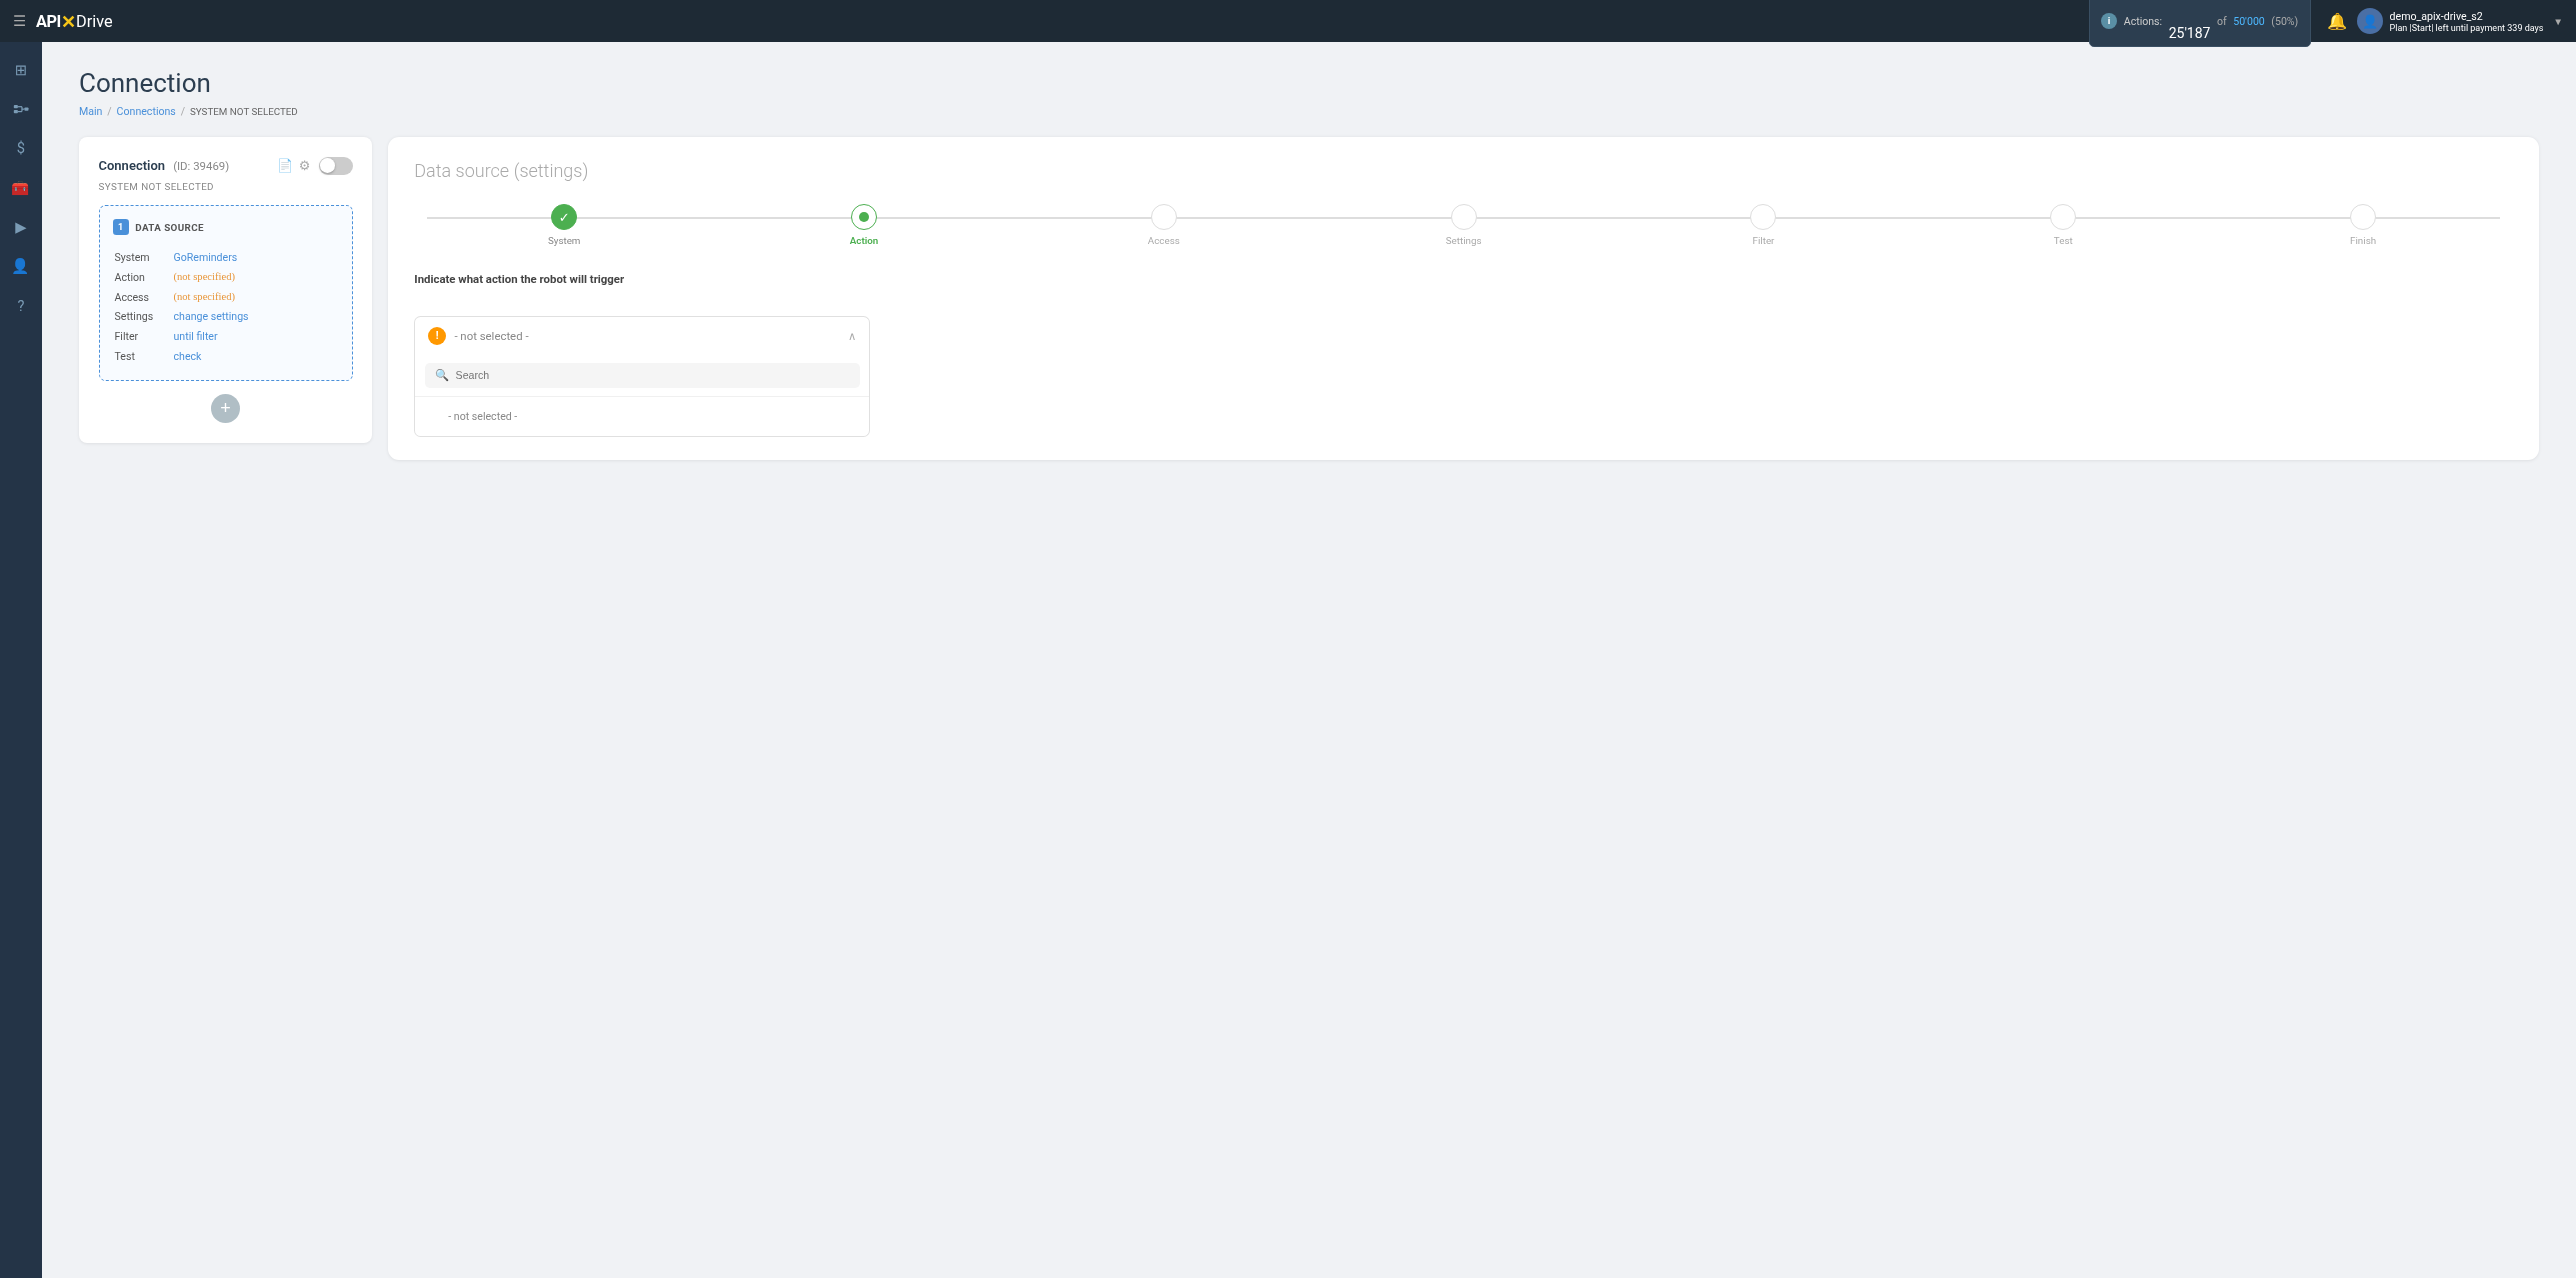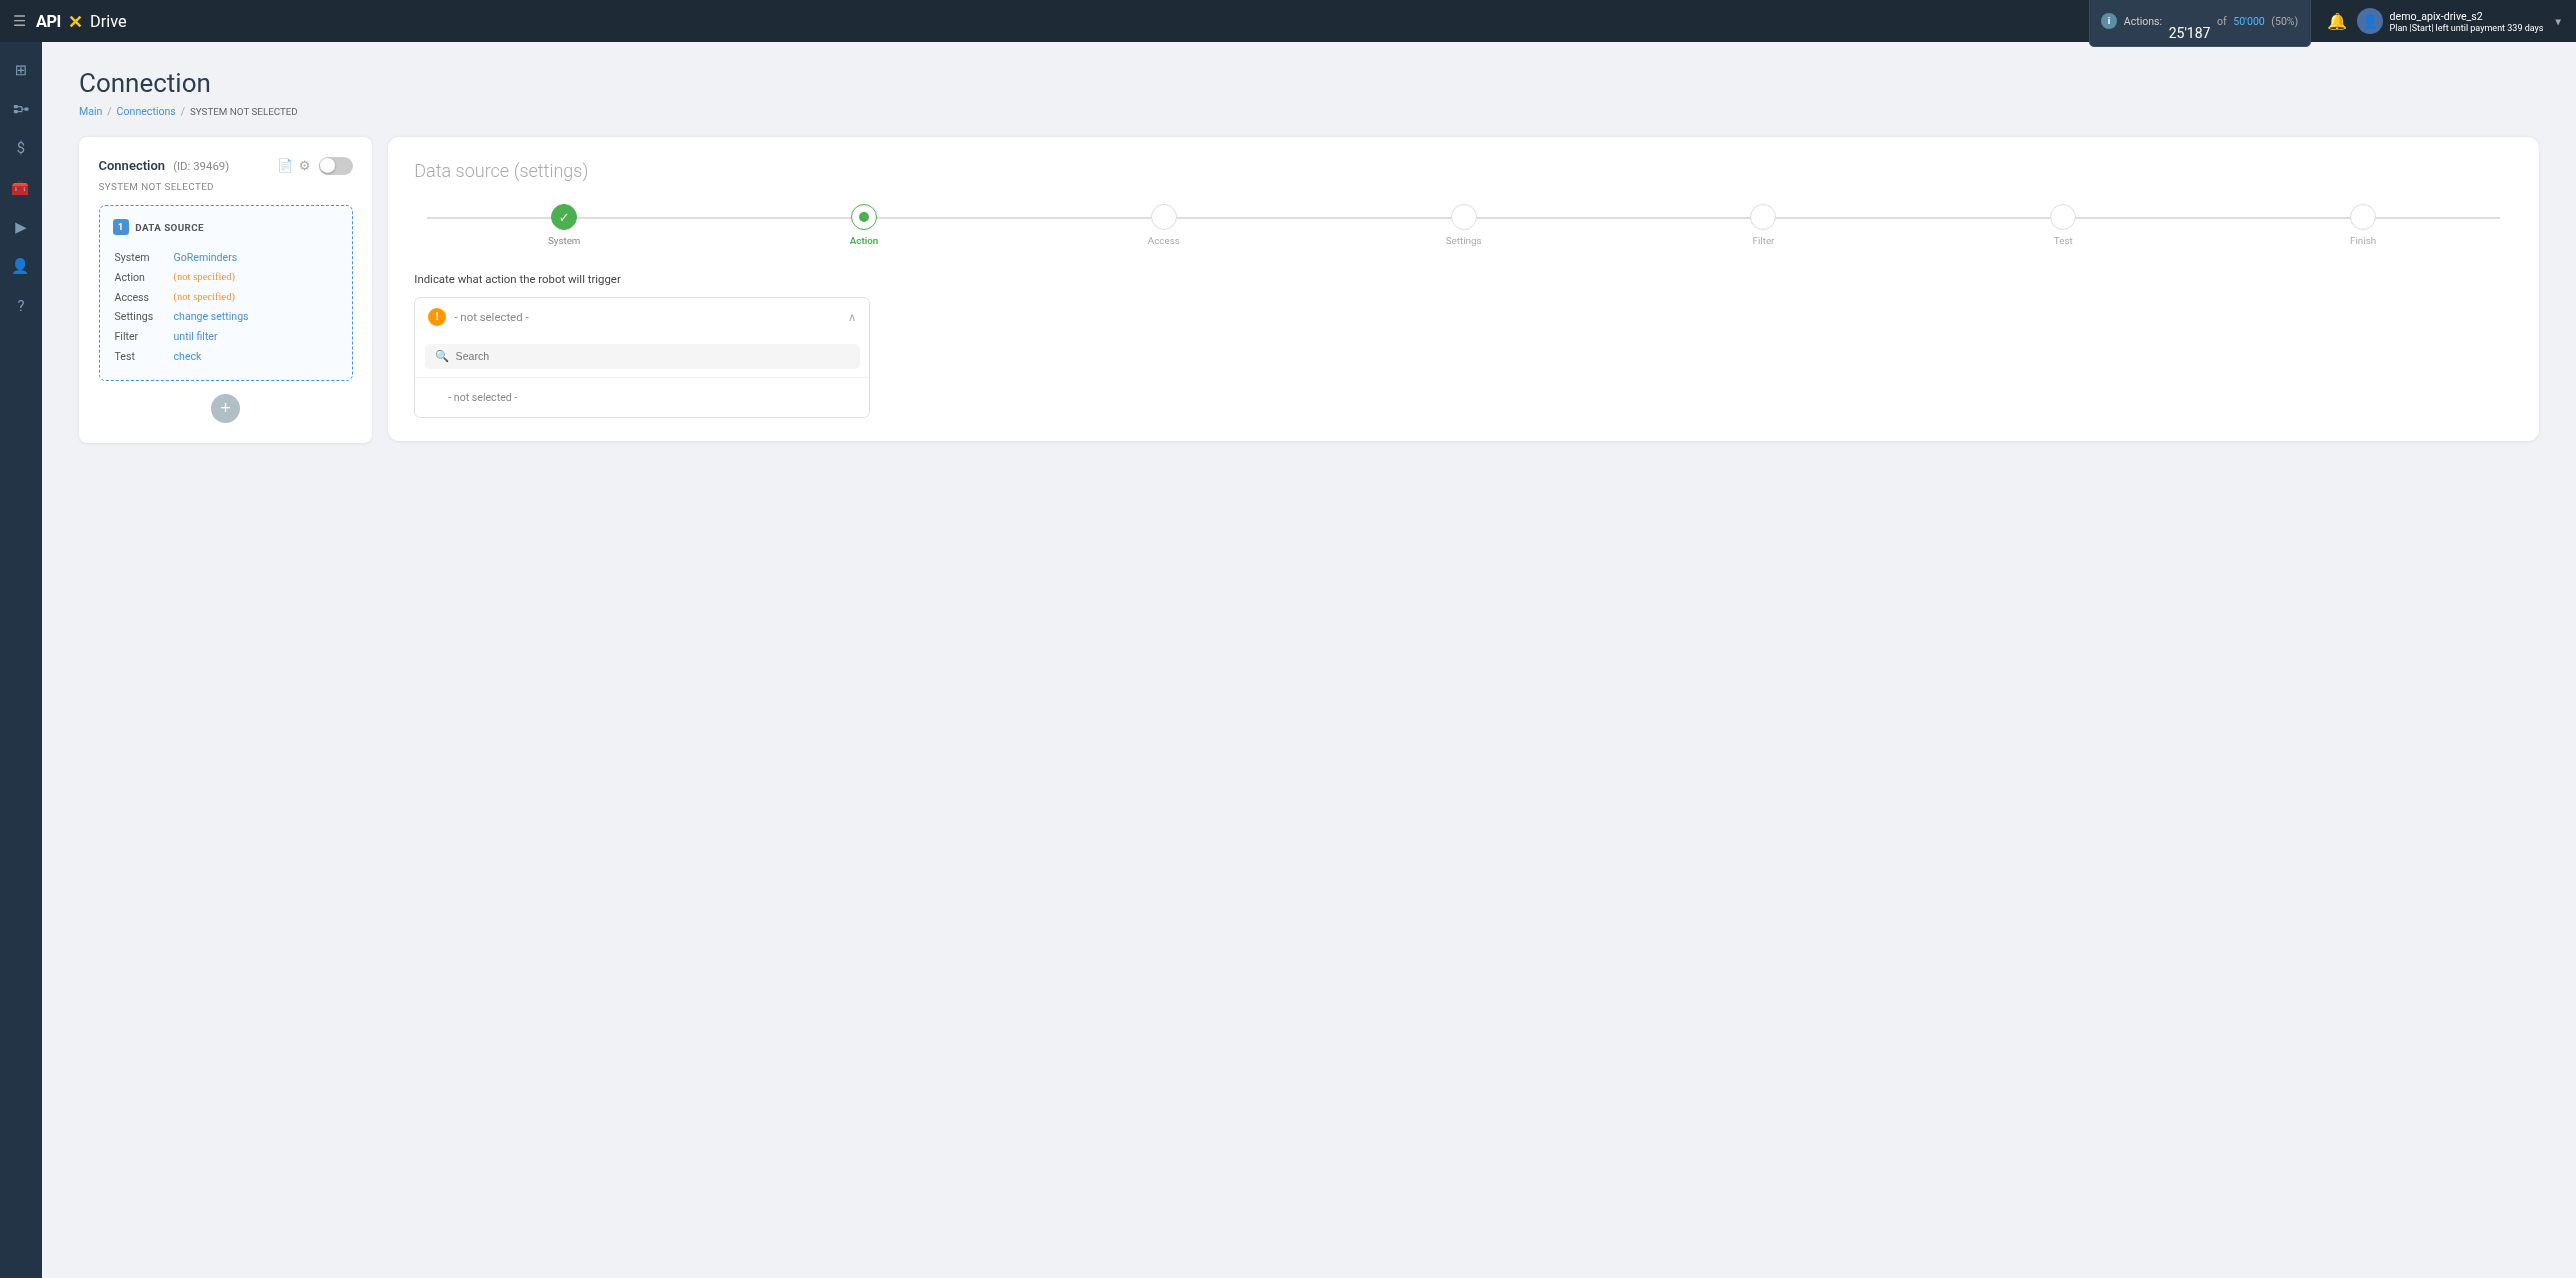--- a/index.html
+++ b/index.html
@@ -10,21 +10,21 @@
       background: #1e2a35;
       height: 42px;
       display: flex;
       align-items: center;
       padding: 0 13px;
       gap: 9.8px;
       flex-shrink: 0;
       z-index: 100;
     }
     .topnav-menu-icon { color: #aaa; cursor: pointer; font-size: 14.7px; }
-    .topnav-logo { display: flex; align-items: center; gap: 7px; }
+    .topnav-logo { display: flex; align-items: center; gap: 0; }
     .logo-api { color: #fff; font-size: 16.3px; font-weight: 700; letter-spacing: -0.4px; }
     .logo-x { color: #f5c518; font-size: 18px; font-weight: 900; }
     .logo-drive { color: #fff; font-size: 16.3px; font-weight: 400; }
 
     .topnav-spacer { flex: 1; }
 
     .actions-badge {
       background: #2c3e50;
       border: 0.8px solid #3a4f63;
       border-radius: 4.9px;
@@ -279,22 +279,22 @@
       font-size: 9.8px;
       color: #aaa;
     }
     .step-label.active { color: #4caf50; font-weight: 600; }
     .step-label.done { color: #888; }
 
     
     .action-instruction {
       font-size: 11.4px;
       color: #444;
-      margin-bottom: 11px;
-      font-weight: 400;
+      margin-bottom: 30px;
+      font-weight: 700;
     }
 
     .dropdown-trigger {
       border: 1.6px solid #e0e0e0;
       border-radius: 6.5px;
       padding: 9.8px 13px;
       display: flex;
       align-items: center;
       justify-content: space-between;
       cursor: pointer;

